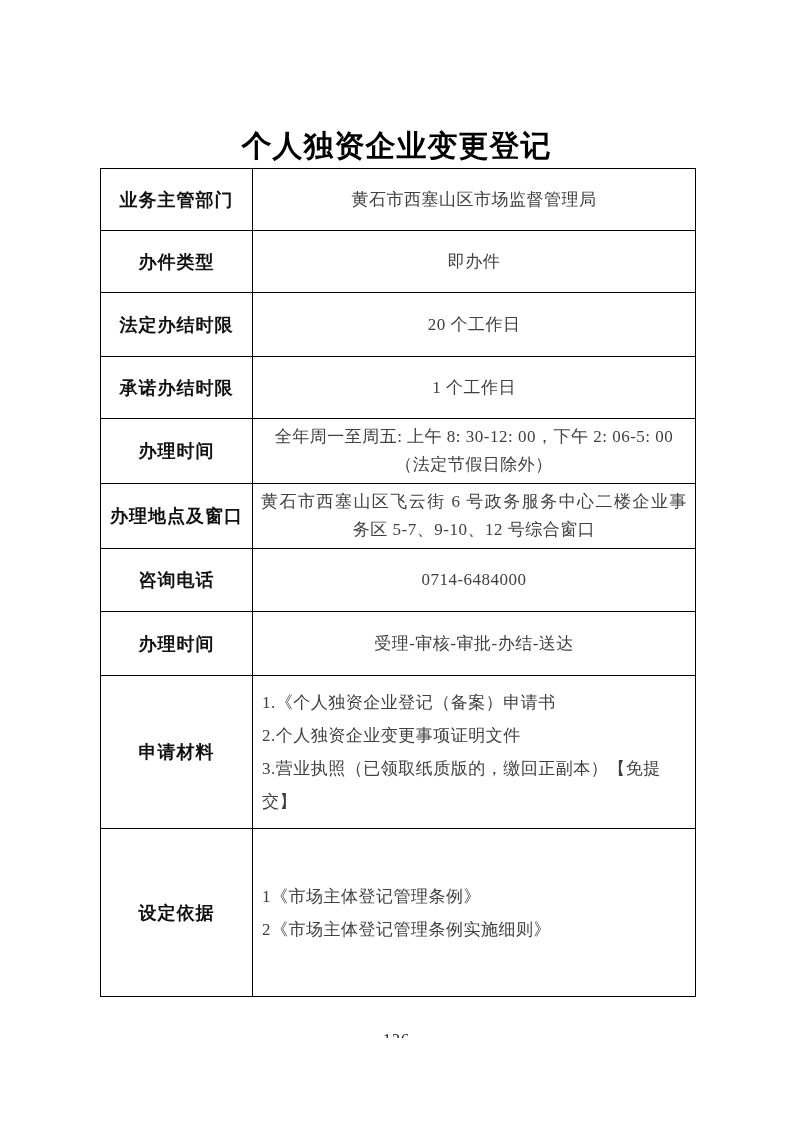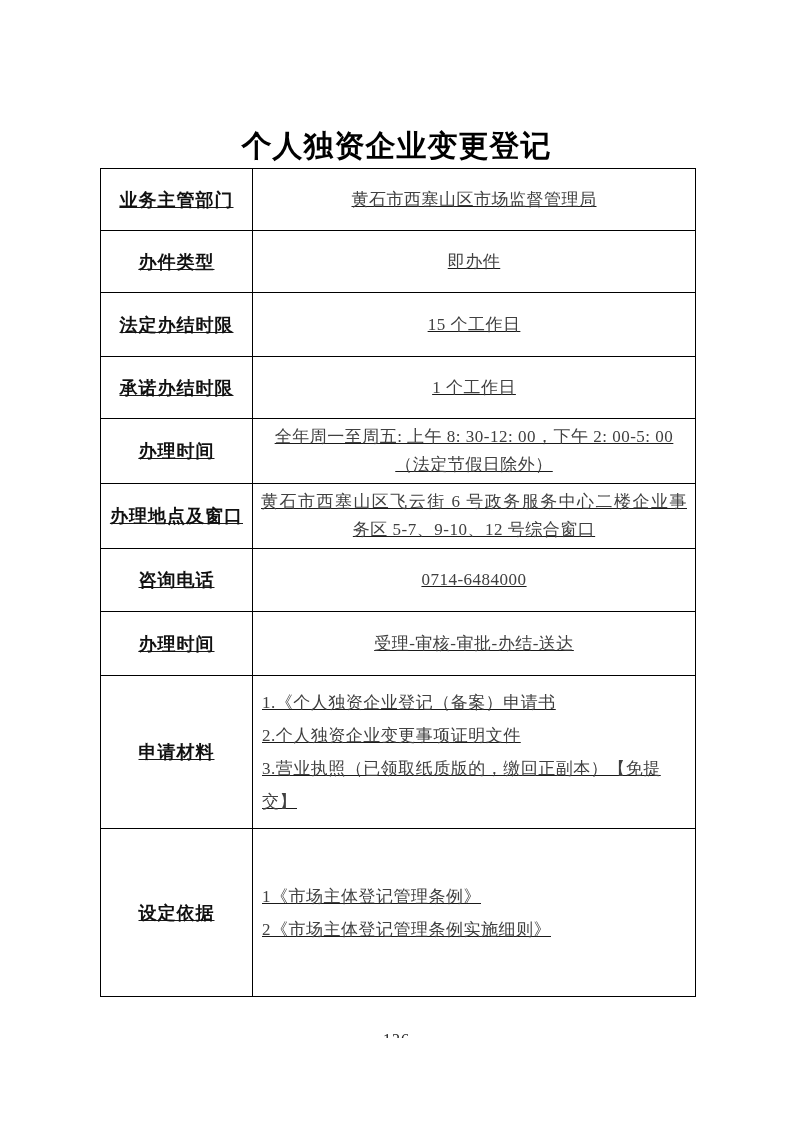--- a/index.html
+++ b/index.html
@@ -27,21 +27,20 @@
     text-align: center;
     font-family: "Liberation Serif", "DejaVu Serif", serif;
     color: #000000;
   }
   table.info-table {
     border-collapse: collapse;
     table-layout: fixed;
     margin-left: 100px;
     margin-top: 2px;
     width: 595px;
-    text-decoration: underline;
   }
   table.info-table td {
     border: 1.5px solid #000000;
     vertical-align: middle;
     padding: 4px 6px;
     box-sizing: border-box;
     overflow: hidden;
   }
   td.label-cell {
     width: 152px;
@@ -104,30 +103,30 @@
       <tr class="r1">
         <td class="label-cell">业务主管部门</td>
         <td class="value-cell">黄石市西塞山区市场监督管理局</td>
       </tr>
       <tr class="r2">
         <td class="label-cell">办件类型</td>
         <td class="value-cell">即办件</td>
       </tr>
       <tr class="r3">
         <td class="label-cell">法定办结时限</td>
-        <td class="value-cell">15 个工作日</td>
+        <td class="value-cell">20 个工作日</td>
       </tr>
       <tr class="r4">
         <td class="label-cell">承诺办结时限</td>
         <td class="value-cell">1 个工作日</td>
       </tr>
       <tr class="r5">
         <td class="label-cell">办理时间</td>
         <td class="value-cell">
-          <span class="line">全年周一至周五: 上午 8: 30-12: 00，下午 2: 00-5: 00</span>
+          <span class="line">全年周一至周五: 上午 8: 30-12: 00，下午 2: 06-5: 00</span>
           <span class="line">（法定节假日除外）</span>
         </td>
       </tr>
       <tr class="r6">
         <td class="label-cell">办理地点及窗口</td>
         <td class="value-cell">
           <span class="line justify">黄石市西塞山区飞云街 6 号政务服务中心二楼企业事</span>
           <span class="line">务区 5-7、9-10、12 号综合窗口</span>
         </td>
       </tr>

